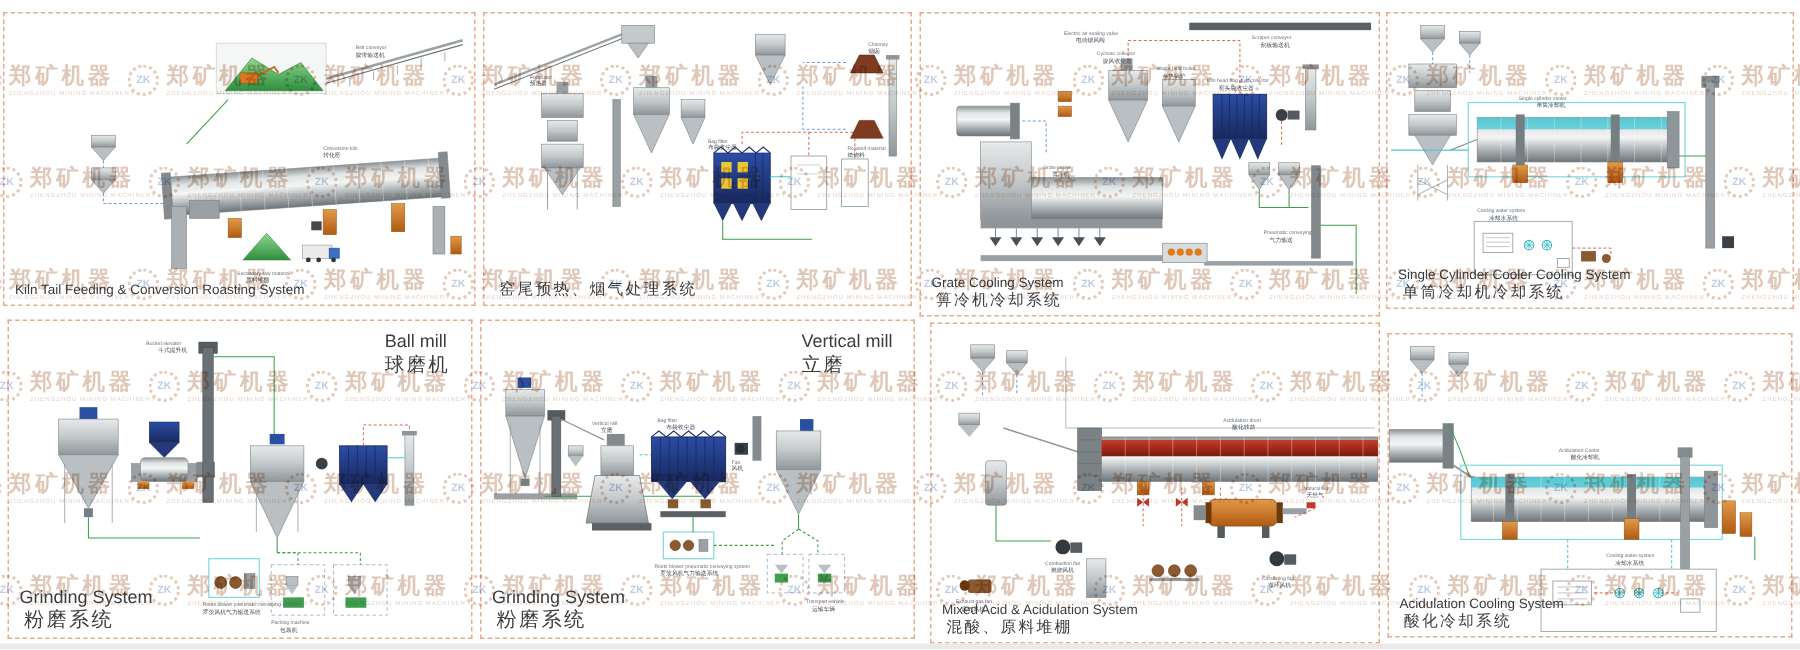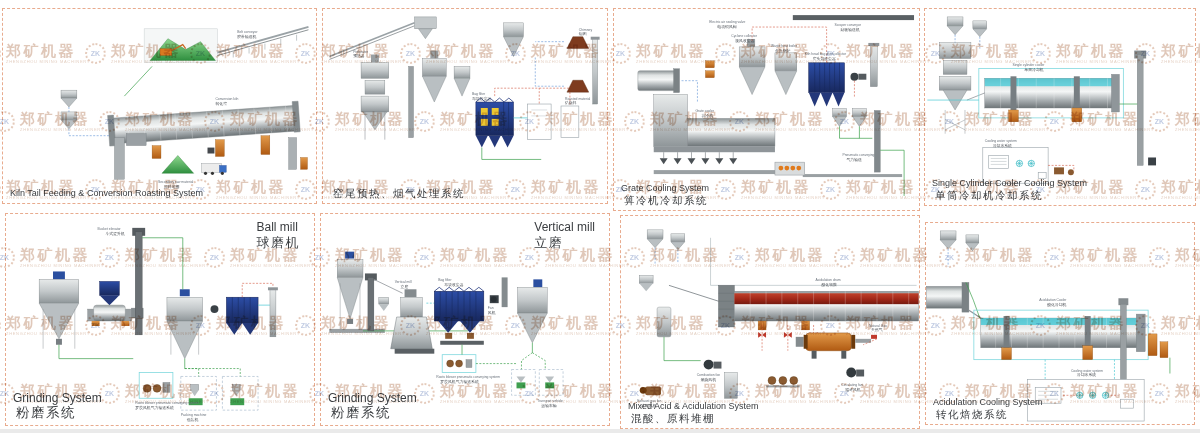--- a/index.html
+++ b/index.html
@@ -665,21 +665,21 @@
       <path d="M138,174h14" class="pipe-r"></path>
       <path d="M186,174h8" class="pipe-r"></path>
     </g>
     <text class="lab" x="114" y="79">Acidulation Cooler</text>
     <text class="labzh" x="122" y="84">酸化冷却机</text>
     <text class="lab" x="146" y="150">Cooling water system</text>
     <text class="labzh" x="152" y="155">冷却水系统</text>
   </svg>
   <div class="ptitle">
     <div class="en">Acidulation Cooling System</div>
-    <div class="zh">转化焙烧系统</div>
+    <div class="zh">酸化冷却系统</div>
   </div>
 </section>
 
 <div class="wm-layer">
       <div class="wm-tile" style="left: -20px; top: 43px;">
         <span class="wm-gear">ZK</span>
         <span class="wm-text">
           <span class="wm-main">郑矿机器</span>
           <span class="wm-sub">ZHENGZHOU MINING MACHINERY</span>
         </span>

